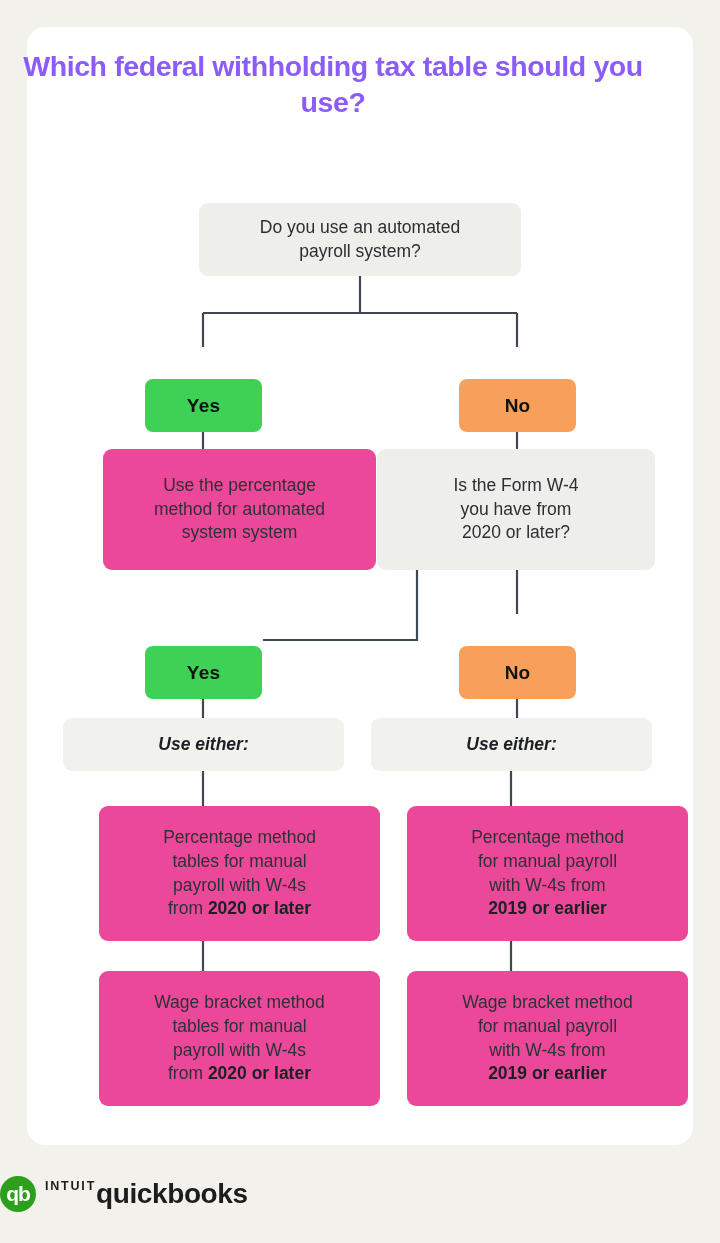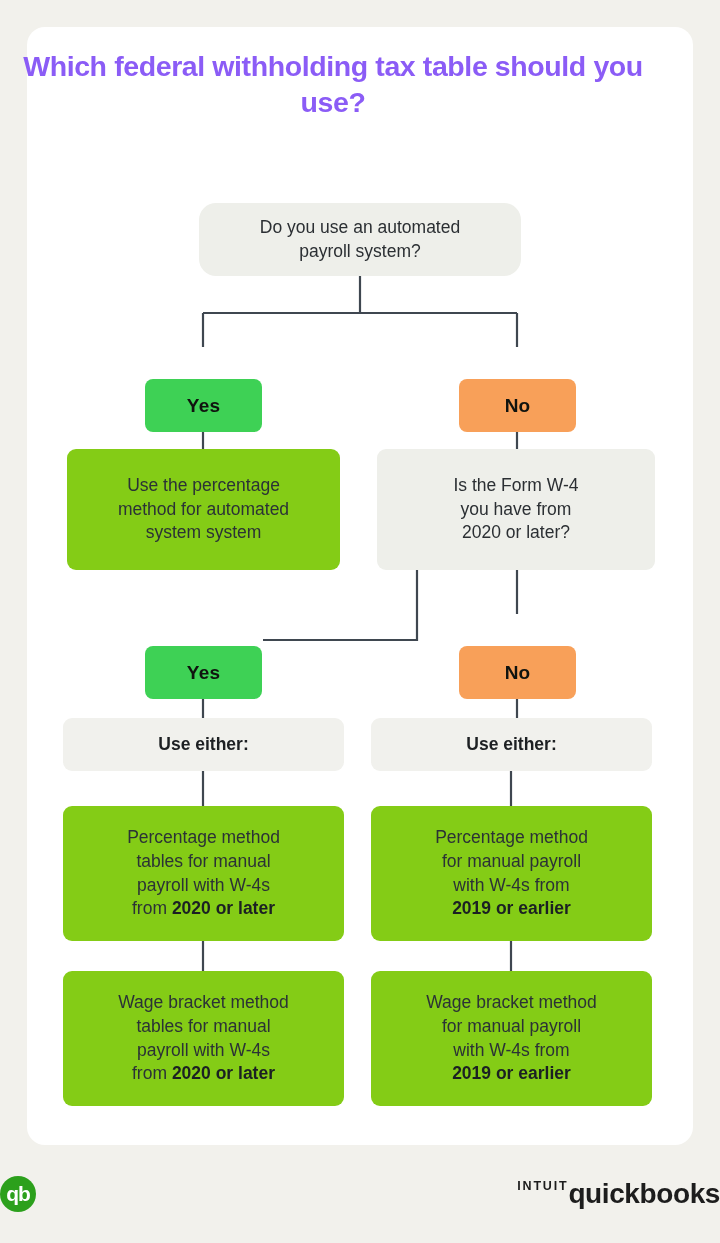--- a/index.html
+++ b/index.html
@@ -69,30 +69,32 @@
     line-height: 1.36;
   }
 
   .node-question {
     background: #eeefea;
     color: #2b2f33;
     font-size: 17.5px;
   }
 
   .node-info {
-    background: #84cc16;
+    background: #ec4899;
     color: #2b3236;
     font-size: 17.5px;
+    margin-left: 36px;
   }
 
   .node-either {
     background: #f1f1ed;
     color: #1d2023;
     font-size: 17.5px;
     font-weight: bold;
+    font-style: italic;
   }
 
   .badge {
     position: absolute;
     display: flex;
     align-items: center;
     justify-content: center;
     border-radius: 8px;
     font-size: 19px;
     font-weight: bold;
@@ -107,22 +109,22 @@
   .node b { font-weight: bold; color: #1b2023; }
 
   
   .logo {
     position: absolute;
     left: 0;
     top: 1176px;
     width: 720px;
     display: flex;
     align-items: center;
-    justify-content: space-between;
-    gap: 22px;
+    justify-content: flex-start;
+    gap: 9px;
   }
 
   .logo-mark {
     width: 36px;
     height: 36px;
     border-radius: 50%;
     background: #2ca01c;
     display: flex;
     align-items: center;
     justify-content: center;
@@ -188,21 +190,21 @@
         <path d="M517,667 L517,718"></path>
 
         <path d="M203,771 L203,806"></path>
         <path d="M203,941 L203,971"></path>
 
         <path d="M511,771 L511,806"></path>
         <path d="M511,941 L511,971"></path>
       </g>
     </svg>
 
-    <div class="node node-question" style="left:199px; top:203px; width:322px; height:73px;border-radius:17px;">
+    <div class="node node-question" style="left:199px; top:203px; width:322px; height:73px;">
       <div>
         <span>Do you use an automated</span><br>
         <span>payroll system?</span>
       </div>
     </div>
 
     <div class="badge badge-yes" style="left:145px; top:347px; width:117px; height:53px;">Yes</div>
     <div class="badge badge-no" style="left:459px; top:347px; width:117px; height:53px;">No</div>
 
     <div class="node node-info" style="left:67px; top:449px; width:273px; height:121px;">

